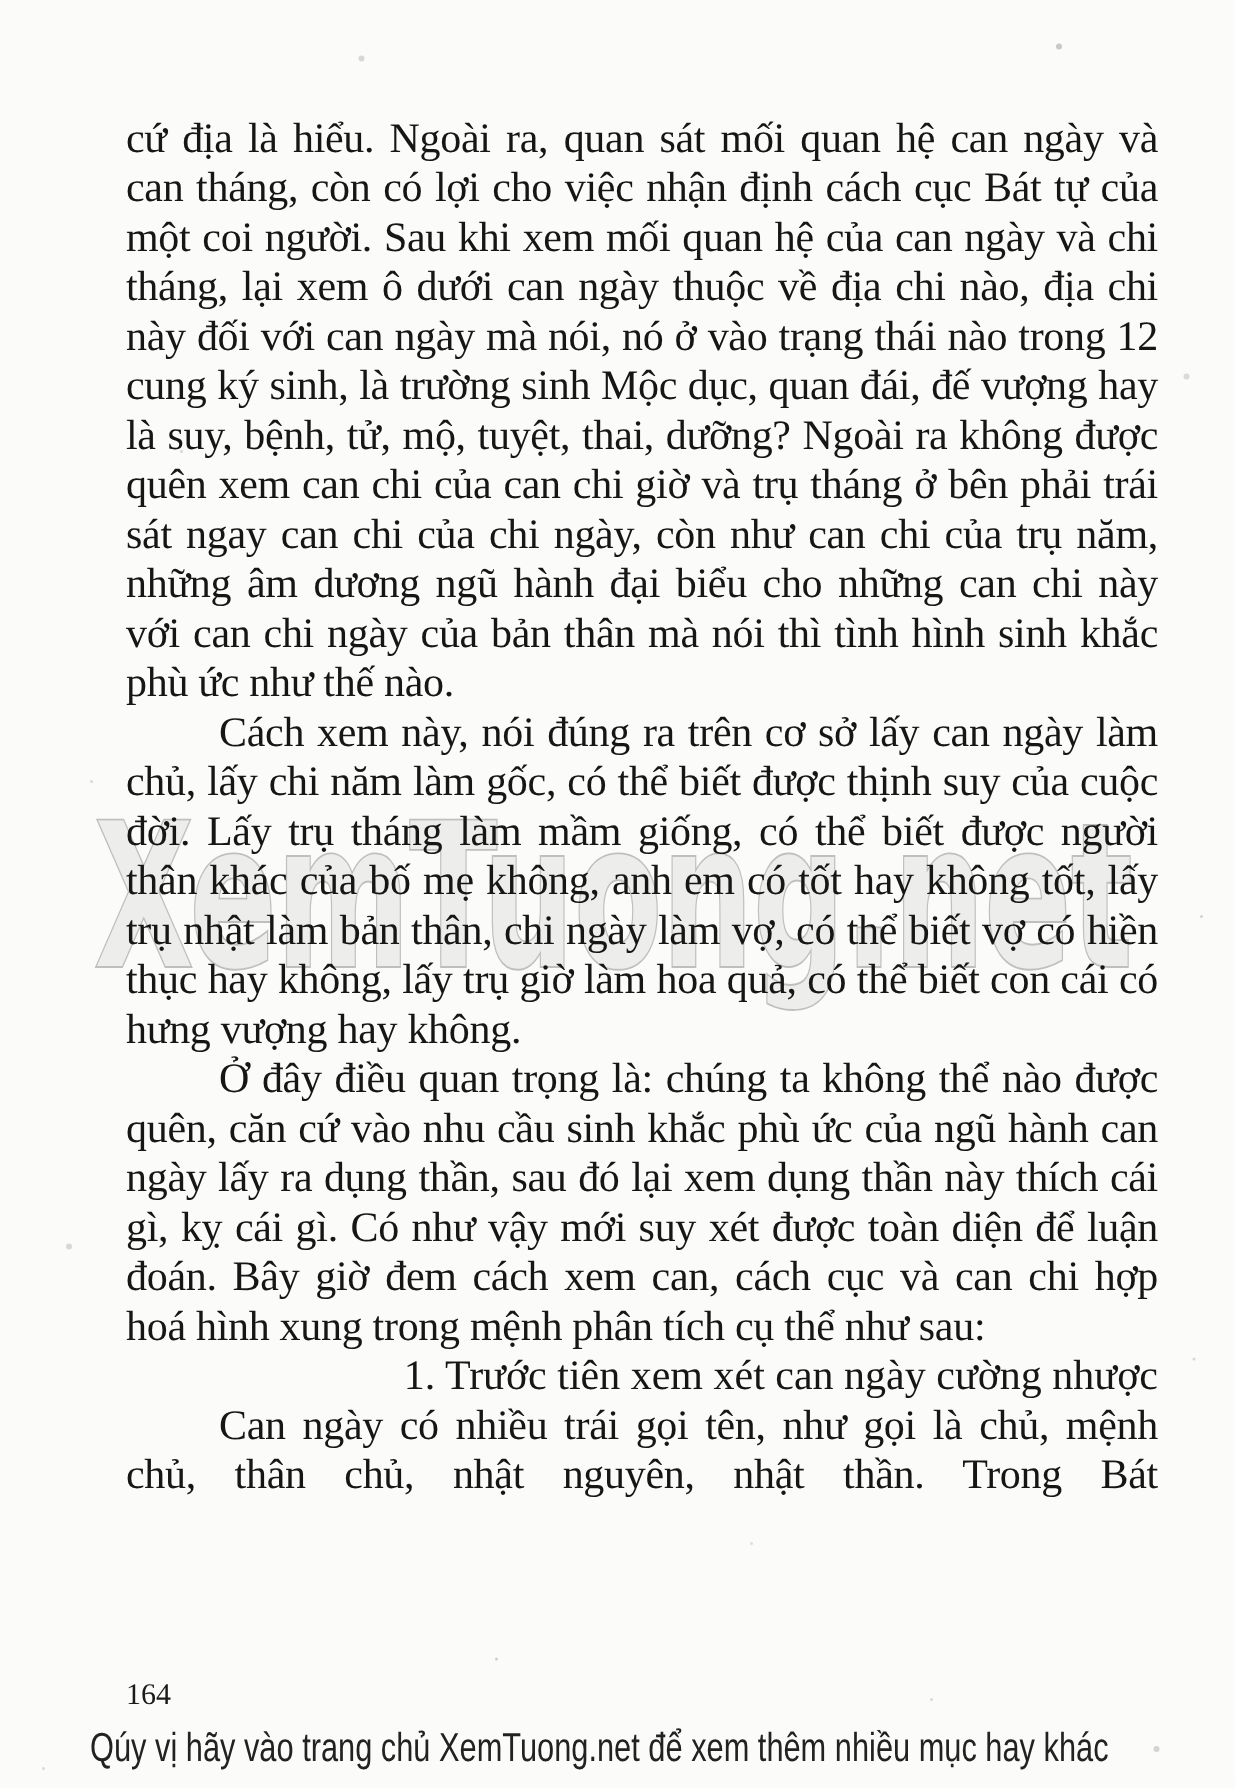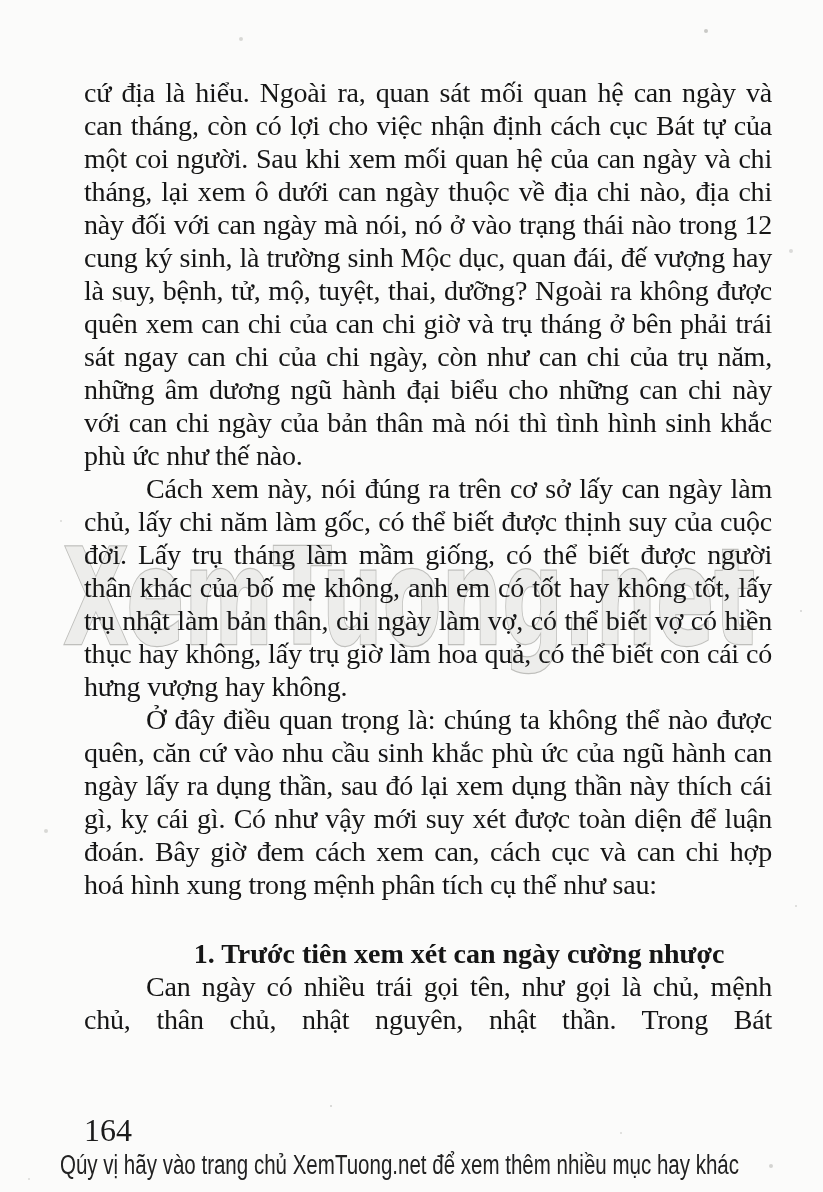--- a/index.html
+++ b/index.html
@@ -58,34 +58,33 @@
     letter-spacing: -0.2px;
   }
   .para {
     margin: 0;
     text-align: justify;
   }
   .para.indent {
     text-indent: 62px;
   }
   .para.heading {
-    font-weight: bold;
-    text-align: center;
+    font-weight: normal;
+    text-align: right;
     letter-spacing: 0;
-    margin-top: 36px;
   }
   .para.justify-last {
     text-align-last: justify;
   }
   .page-number {
     position: absolute;
     left: 84px;
     top: 1114px;
     z-index: 1;
-    font-size: 32px;
+    font-size: 20px;
     line-height: 32px;
     color: #1b1b1b;
   }
   .footer-note {
     position: absolute;
     left: 60px;
     top: 1148px;
     z-index: 1;
     font-family: "Liberation Sans", sans-serif;
     font-size: 27px;

